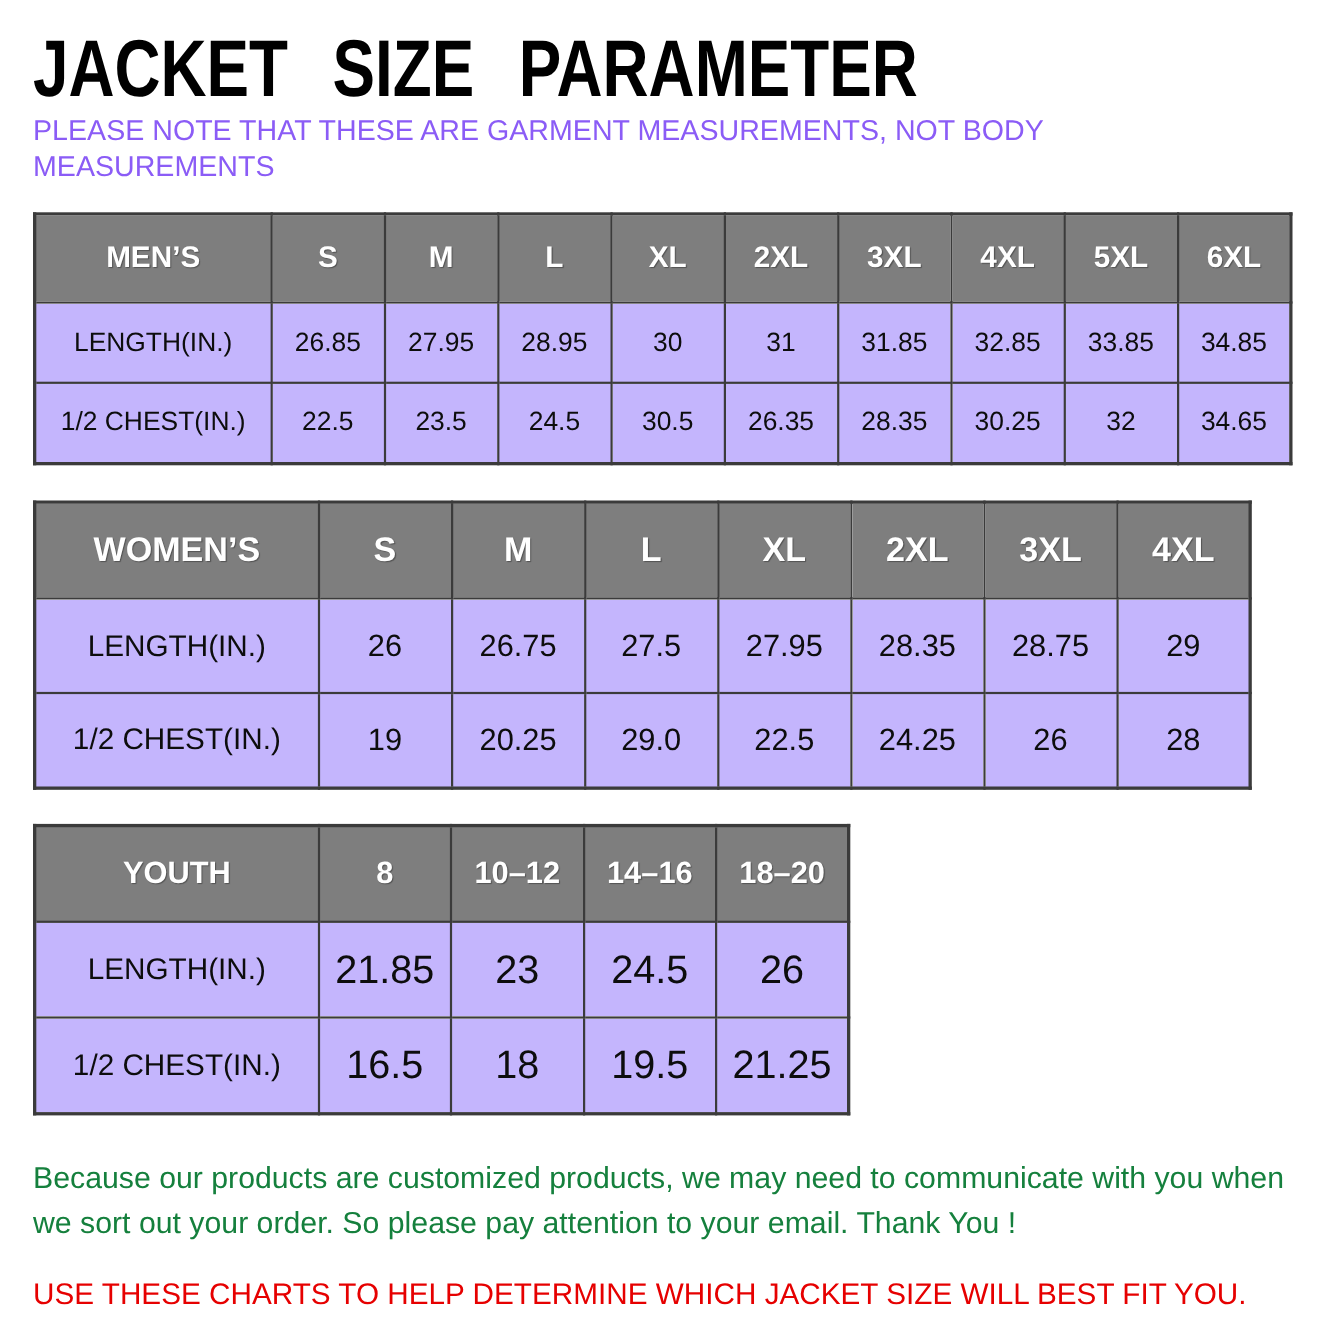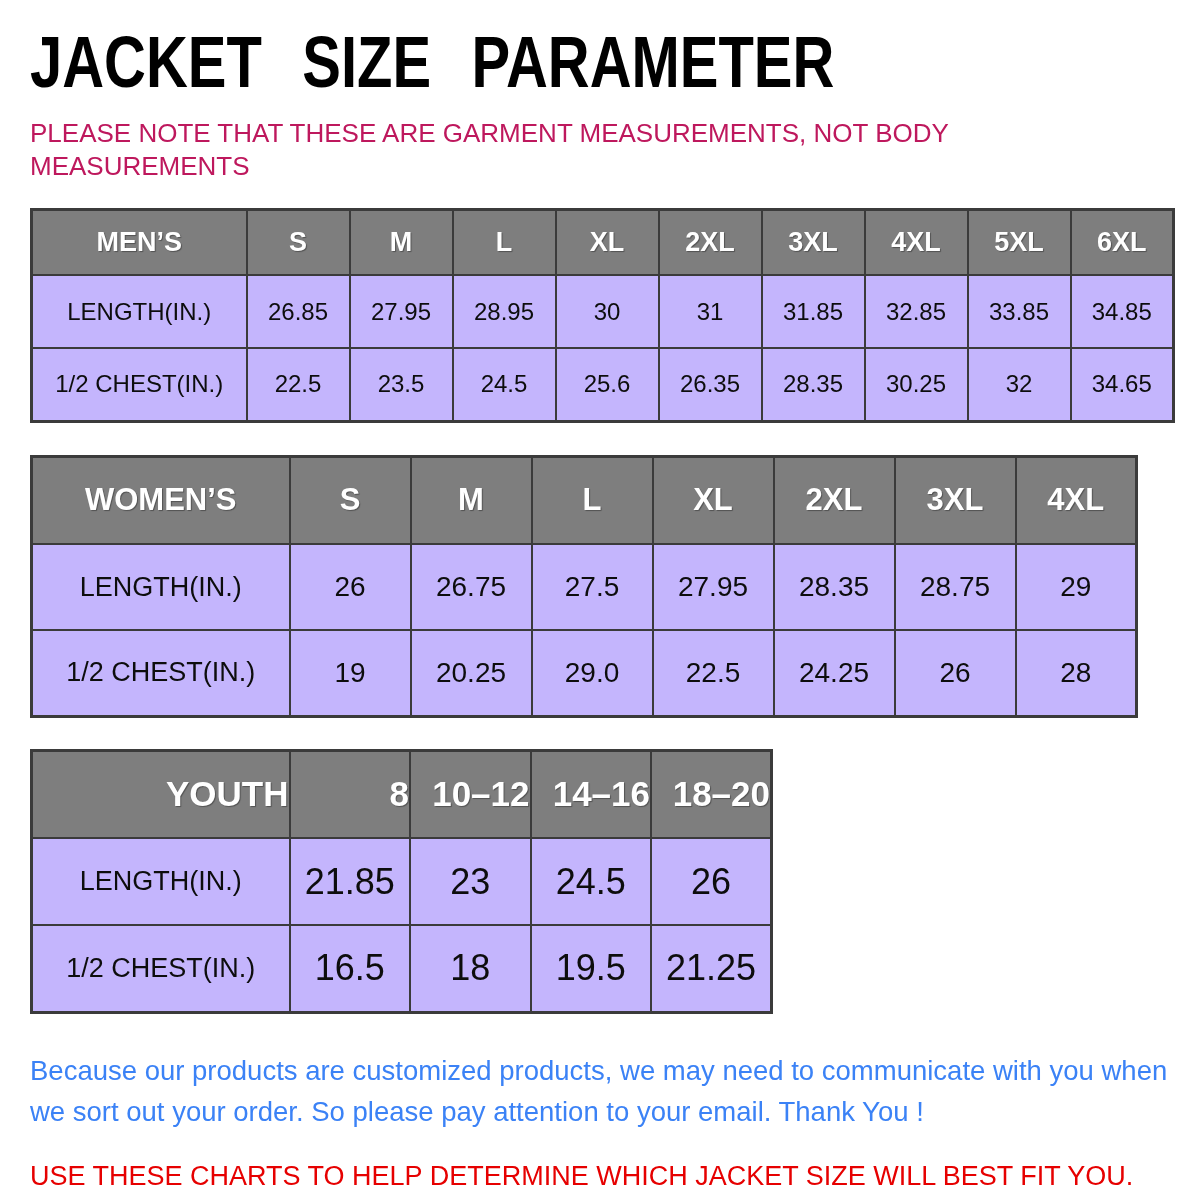--- a/index.html
+++ b/index.html
@@ -20,23 +20,23 @@
     letter-spacing: 0px;
     word-spacing: 0.42em;
     transform: scale(0.84, 1.06);
     transform-origin: left top;
     white-space: nowrap;
     line-height: 1.0;
   }
 
   
   .note {
-    margin-top: 22px;
+    margin-top: 7px;
     width: 920px;
-    color: #be185d;
+    color: #8b5cf6;
     font-size: 26px;
     font-weight: 500;
     line-height: 1.28;
     letter-spacing: 0px;
   }
 
   
   .size-table {
     border-collapse: collapse;
     table-layout: fixed;
@@ -52,50 +52,50 @@
   .size-table th {
     background: #7e7e7e;
     color: #ffffff;
     font-weight: bold;
     text-shadow: 1px 1px 1px rgba(0,0,0,0.35);
   }
   .size-table td { color: #0d0d0d; background: #c4b5fd; }
 
   
   .t0 { width: 1145px; margin-top: 24px; }
-  .t0 tr.head { height: 66px; }
+  .t0 tr.head { height: 81px; }
   .t0 tr { height: 73px; }
   .t0 th.name-cell { width: 215px; }
   .t0 th { font-size: 27px; }
   .t0 td { font-size: 24px; }
   .t0 td.label-cell { font-size: 24px; }
 
   
   .t1 { width: 1108px; margin-top: 32px; border-radius: 19px; }
   .t1 tr.head { height: 88px; }
   .t1 tr { height: 86px; }
   .t1 th.name-cell { width: 258px; }
   .t1 th { font-size: 31px; }
   .t1 td { font-size: 28px; }
   .t1 td.label-cell { font-size: 27px; }
 
   
   .t2 { width: 743px; margin-top: 31px; }
   .t2 tr.head { height: 88px; }
   .t2 tr { height: 87px; }
   .t2 th.name-cell { width: 258px; }
-  .t2 th { font-size: 35px; text-align: right; }
+  .t2 th { font-size: 28px; }
   .t2 td { font-size: 36px; }
   .t2 td.label-cell { font-size: 27px; }
 
   
   .footer-note {
     margin-top: 36px;
     width: 1145px;
-    color: #3b82f6;
+    color: #15803d;
     font-size: 27.5px;
     font-weight: 500;
     line-height: 1.52;
   }
   .footer-usage {
     margin-top: 28px;
     width: 1145px;
     color: #e60000;
     font-size: 27px;
     font-weight: 500;
@@ -134,21 +134,21 @@
             <td>31.85</td>
             <td>32.85</td>
             <td>33.85</td>
             <td>34.85</td>
           </tr>
           <tr>
             <td class="label-cell">1/2 CHEST(IN.)</td>
             <td>22.5</td>
             <td>23.5</td>
             <td>24.5</td>
-            <td>25.6</td>
+            <td>30.5</td>
             <td>26.35</td>
             <td>28.35</td>
             <td>30.25</td>
             <td>32</td>
             <td>34.65</td>
           </tr>
         </tbody>
       </table>
       <table class="size-table t1">
         <tbody>

